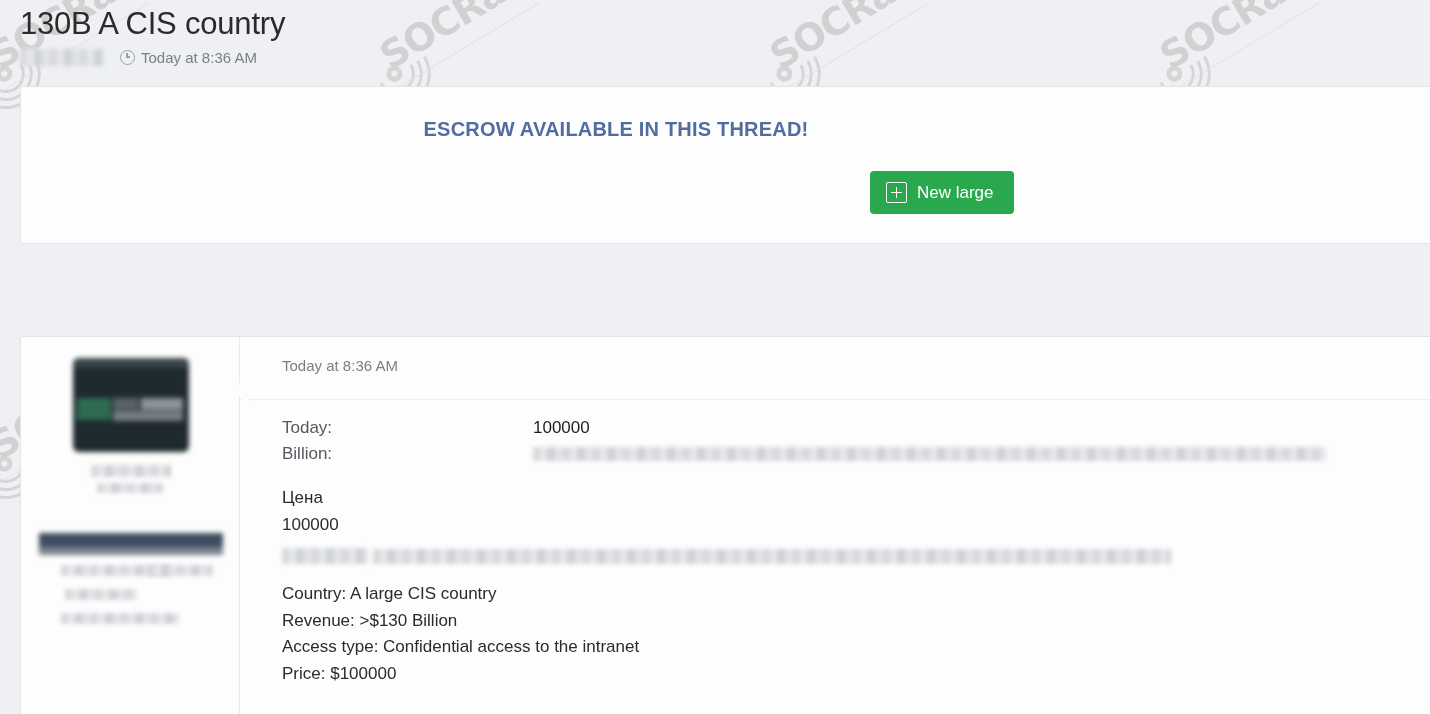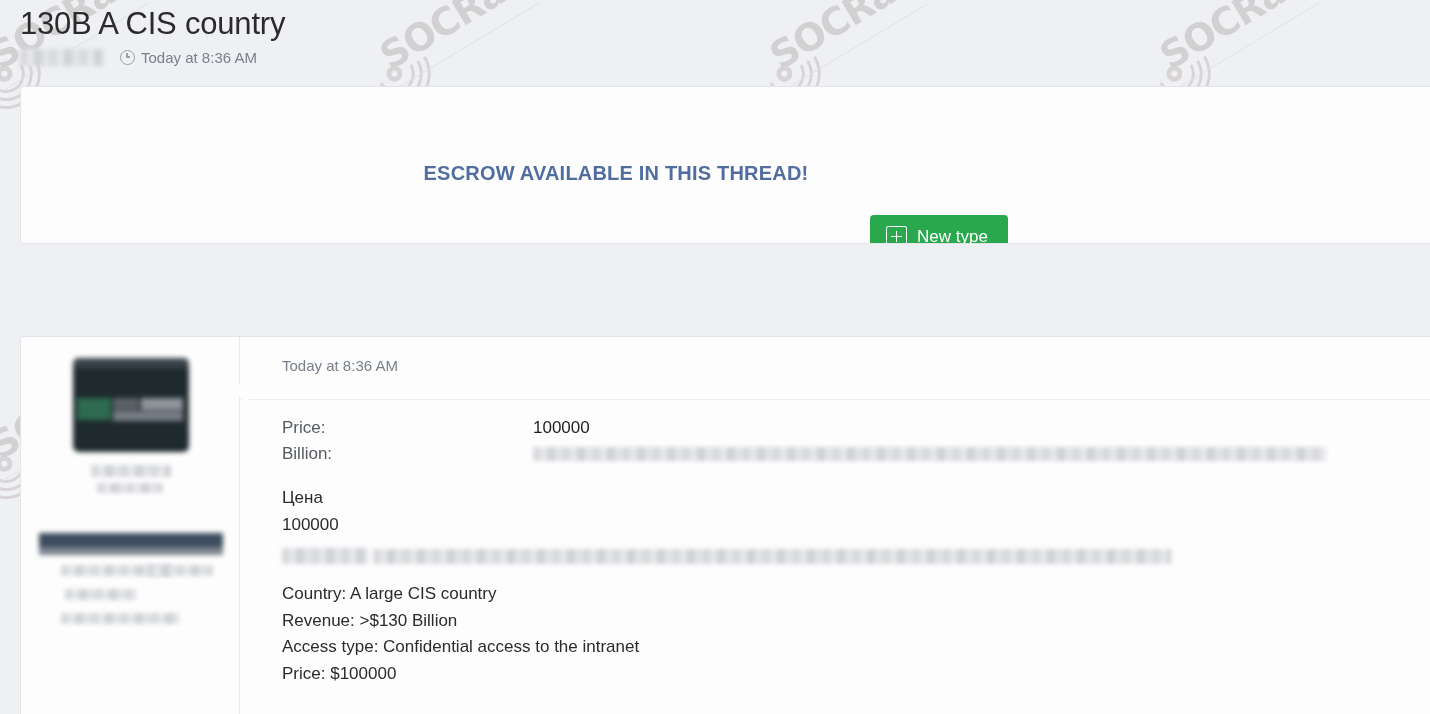--- a/index.html
+++ b/index.html
@@ -129,21 +129,21 @@
     border-radius: 3px;
     z-index: 8;
   }
   .escrow-card {
     left: 20px; top: 86px;
     width: 1430px; height: 158px;
     overflow: hidden;
   }
   .escrow-inner {
     position: relative;
-    width: 1410px; height: 156px; margin-top: 44px;
+    width: 1410px; height: 156px;
   }
   .escrow-title {
     position: absolute;
     left: 0; right: 0; top: 31px;
     width: 1190px;
     text-align: center;
     font-size: 20px;
     font-weight: 700;
     letter-spacing: .2px;
     color: #516d9f;
@@ -304,21 +304,21 @@
       <span class="clock-icon"></span>
       <span class="meta-time">Today at 8:36 AM</span>
     </div>
   </div>
 
   <div class="card escrow-card">
     <div class="escrow-inner">
       <div class="escrow-title">ESCROW AVAILABLE IN THIS THREAD!</div>
       <button class="new-deal-btn">
         <span class="plus-box"></span>
-        <span>New type</span>
+        <span>New large</span>
       </button>
     </div>
   </div>
 
   <div class="card message-card">
     <div class="msg-grid">
 
       <aside class="msg-aside">
         <div class="avatar">
           <span class="b4"></span>
@@ -340,21 +340,21 @@
           <span class="tri"></span>
         </div>
 
       <div class="msg-main">
         <div class="msg-time">Today at 8:36 AM</div>
         <div class="msg-divider"></div>
 
         <div class="msg-body">
 
           <div class="kv-row">
-            <span class="kv-key">Price:</span>
+            <span class="kv-key">Today:</span>
             <span class="kv-val">100000</span>
           </div>
 
           <div class="kv-row">
             <span class="kv-key">Billion:</span>
             <span class="redact redact-contacts"></span>
           </div>
 
           <div class="ru-block">
             <div class="ru-line">Цена</div>

